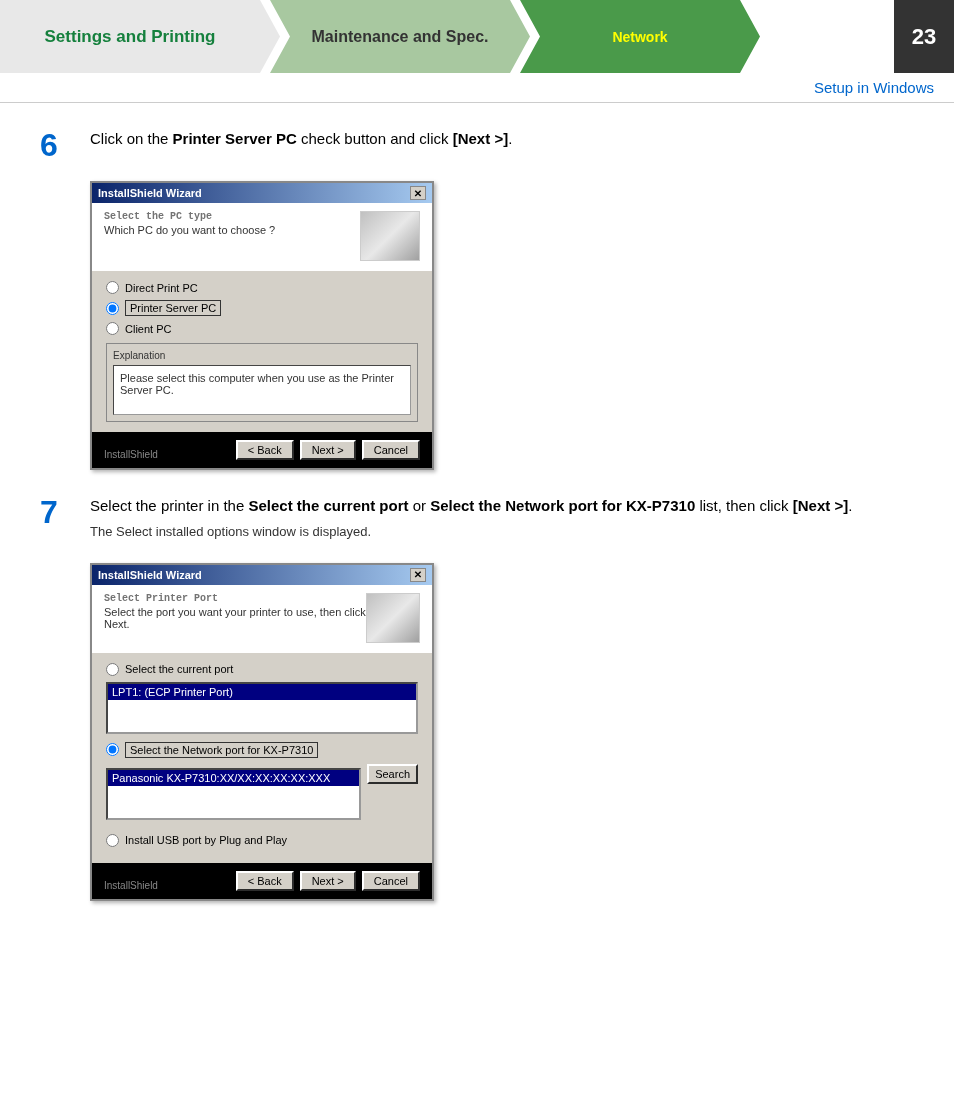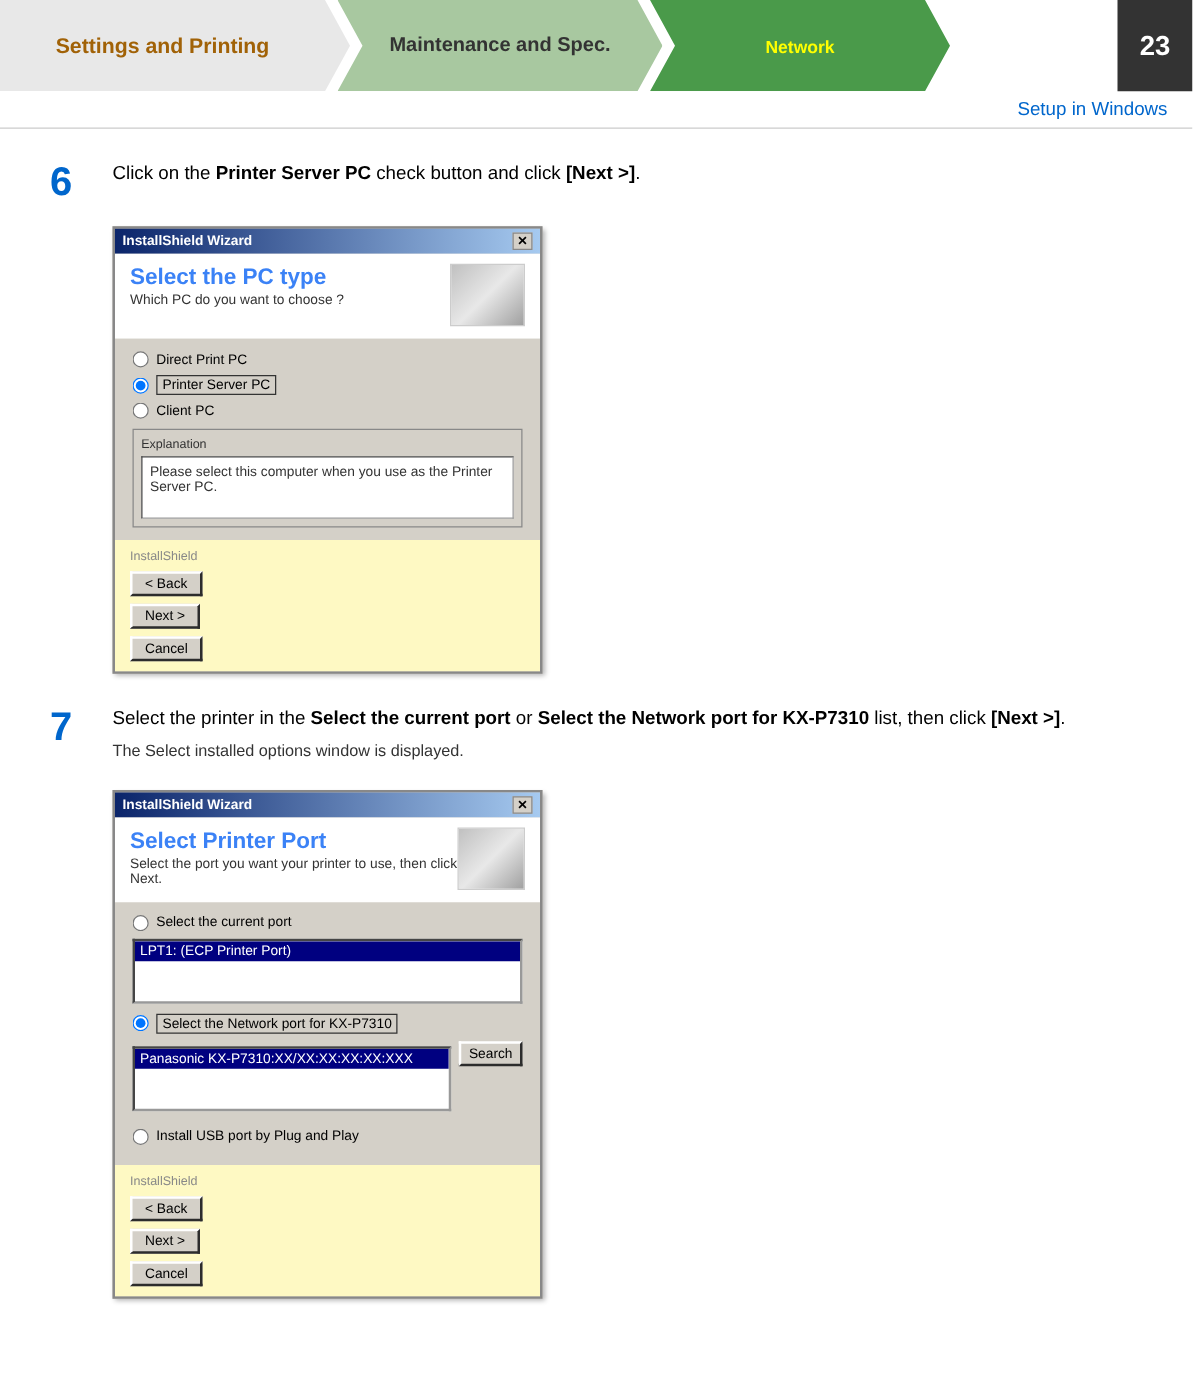--- a/index.html
+++ b/index.html
@@ -26,21 +26,21 @@
       align-items: center;
       justify-content: center;
       padding: 0 20px;
       font-size: 16px;
       font-weight: bold;
       position: relative;
     }
 
     .tab-settings {
       background: #e8e8e8;
-      color: #a16207;
+      color: #15803d;
       clip-path: polygon(0 0, calc(100% - 20px) 0, 100% 50%, calc(100% - 20px) 100%, 0 100%);
       padding-right: 40px;
       min-width: 280px;
       font-size: 17px;
     }
 
     .tab-maintenance {
       background: #a8c8a0;
       color: #333;
       clip-path: polygon(0 0, calc(100% - 20px) 0, 100% 50%, calc(100% - 20px) 100%, 0 100%, 20px 50%);
@@ -159,24 +159,25 @@
 
     .dialog-header {
       background: #fff;
       padding: 8px 12px 10px;
       display: flex;
       justify-content: space-between;
       align-items: flex-start;
     }
 
     .dialog-header-text .dialog-title {
-      font-size: 18px;
-      font-weight: bold;
-      color: #3b82f6;
+      font-size: 10px;
+      font-weight: bold;
+      color: #737373;
       margin-bottom: 2px;
+      font-family: Liberation Mono, monospace;
     }
 
     .dialog-header-text .dialog-subtitle {
       font-size: 11px;
       color: #333;
     }
 
     .dialog-header-img {
       width: 60px;
       height: 50px;
@@ -227,26 +228,25 @@
       background: #ffffff;
       border: 1px inset #999;
       padding: 6px;
       min-height: 50px;
       font-size: 11px;
       color: #333;
     }
 
     .dialog-footer {
       padding: 8px 12px;
-      background: #fef9c3;
+      background: #000000;
       display: flex;
       justify-content: flex-end;
       gap: 6px;
-      align-items: flex-start;
-      flex-direction: column;
+      align-items: flex-end;
     }
 
     .dialog-footer-left {
       flex: 1;
       font-size: 10px;
       color: #888;
     }
 
     .win-button {
       background: #d4d0c8;

